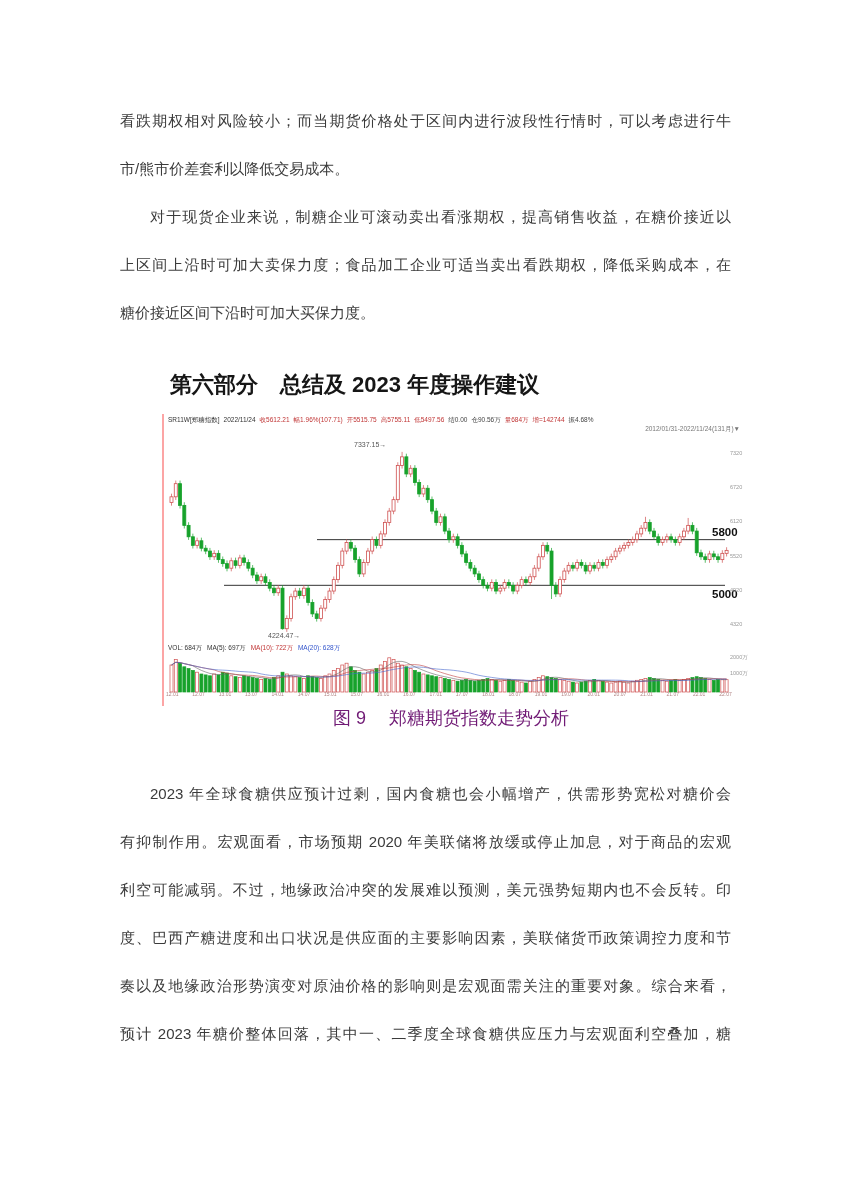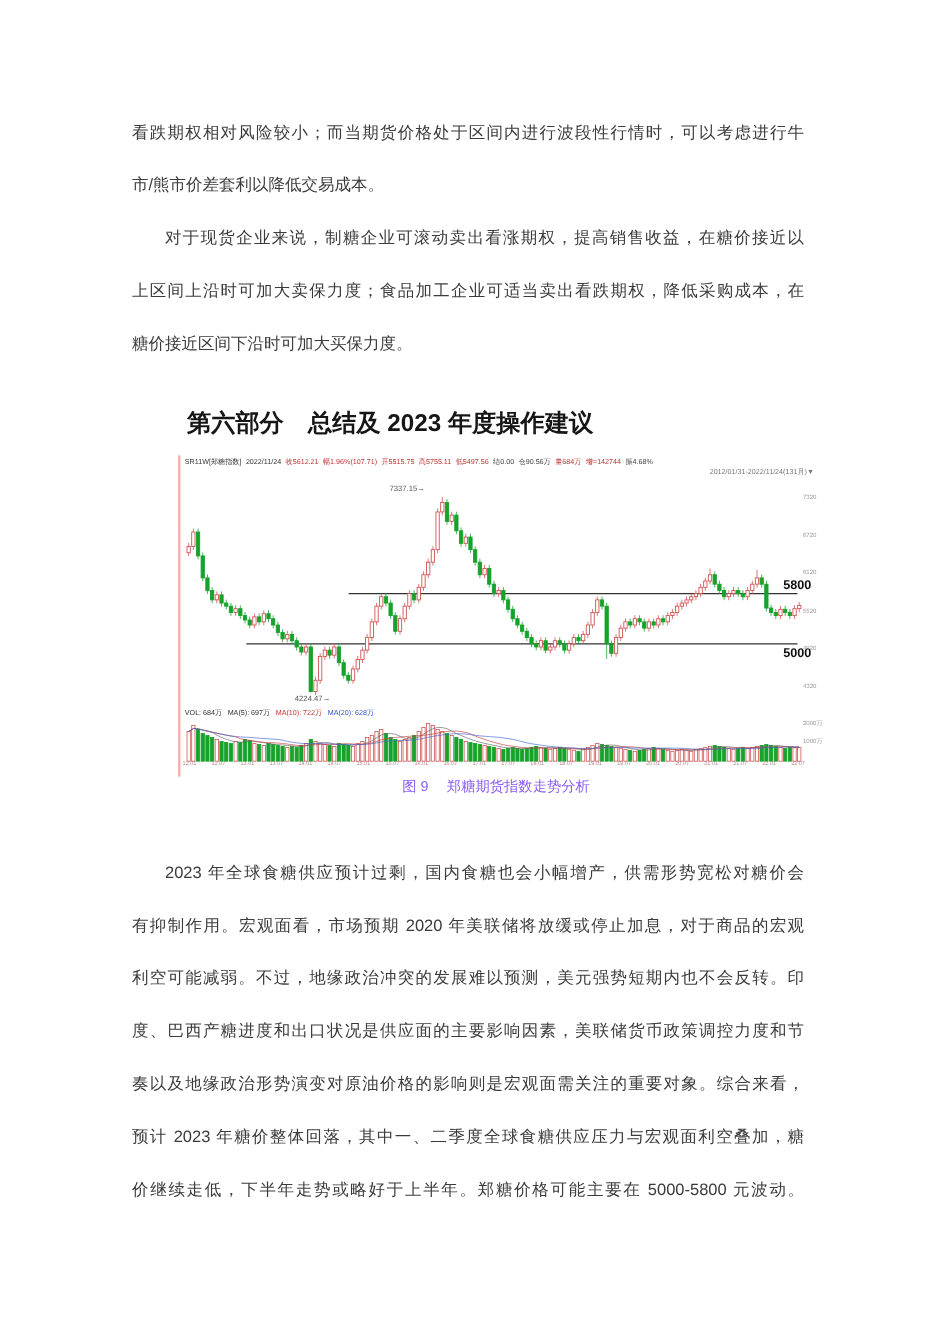--- a/index.html
+++ b/index.html
@@ -3,21 +3,21 @@
 <meta charset="utf-8">
 <style>
   html,body{margin:0;padding:0;background:#e8e8e8;}
   .page{position:relative;width:850px;height:1202px;background:#ffffff;margin:0 auto;
         font-family:"Liberation Sans","DejaVu Sans",sans-serif;overflow:hidden;}
   .block{position:absolute;width:611px;left:120px;}
   .line{height:48px;line-height:48px;font-size:15px;color:#3b3b3b;text-align:justify;overflow:hidden;}
   .jl{text-align-last:justify;}
   .ind{text-indent:2em;}
   .heading{position:absolute;left:170px;top:370px;font-size:22px;font-weight:bold;color:#161616;}
-  .caption{position:absolute;left:162px;top:706px;width:578px;text-align:center;font-size:13px;color:#8b5cf6;}
+  .caption{position:absolute;left:162px;top:706px;width:578px;text-align:center;font-size:18px;color:#701a75;}
   
   .chart{position:absolute;left:162px;top:414px;width:578px;height:292px;background:#fff;
          border-left:2px solid #fca5a5;}
   .ch-header{position:absolute;left:4px;top:2px;width:560px;font-size:6.5px;white-space:nowrap;
              letter-spacing:0;color:#444;}
   .ch-header span{margin-right:4px;}
   .ch-range{position:absolute;right:2px;top:11px;font-size:6.5px;color:#777;}
   .ch-svg{position:absolute;left:0;top:16px;}
   .ch-vol-legend{position:absolute;left:4px;top:230px;font-size:6.5px;white-space:nowrap;}
   .ch-vol-legend span{margin-right:5px;}
@@ -486,16 +486,15 @@
 
   <div class="caption">图 9　 郑糖期货指数走势分析</div>
 
   <div class="block" style="top:770px">
     <div class="line jl ind">2023 年全球食糖供应预计过剩，国内食糖也会小幅增产，供需形势宽松对糖价会</div>
     <div class="line jl">有抑制作用。宏观面看，市场预期 2020 年美联储将放缓或停止加息，对于商品的宏观</div>
     <div class="line jl">利空可能减弱。不过，地缘政治冲突的发展难以预测，美元强势短期内也不会反转。印</div>
     <div class="line jl">度、巴西产糖进度和出口状况是供应面的主要影响因素，美联储货币政策调控力度和节</div>
     <div class="line jl">奏以及地缘政治形势演变对原油价格的影响则是宏观面需关注的重要对象。综合来看，</div>
     <div class="line jl">预计 2023 年糖价整体回落，其中一、二季度全球食糖供应压力与宏观面利空叠加，糖</div>
-    <div class="line jl">价继续走低，下半年走势或略好于上半年。郑糖价格可能主要在 5000-5800 元波动。</div>
   </div>
 
 </div>
 
 </body></html>

